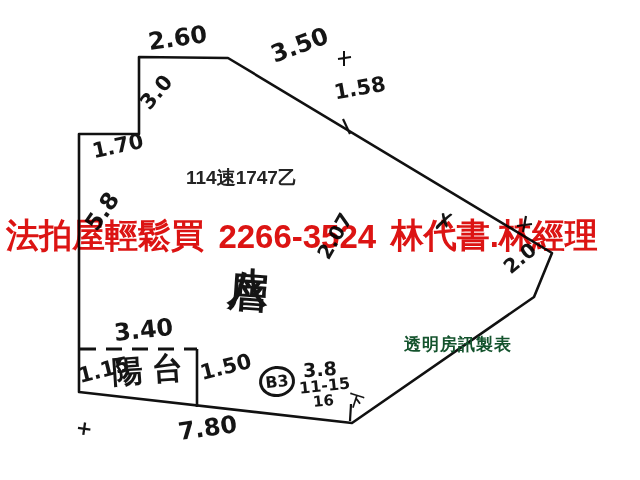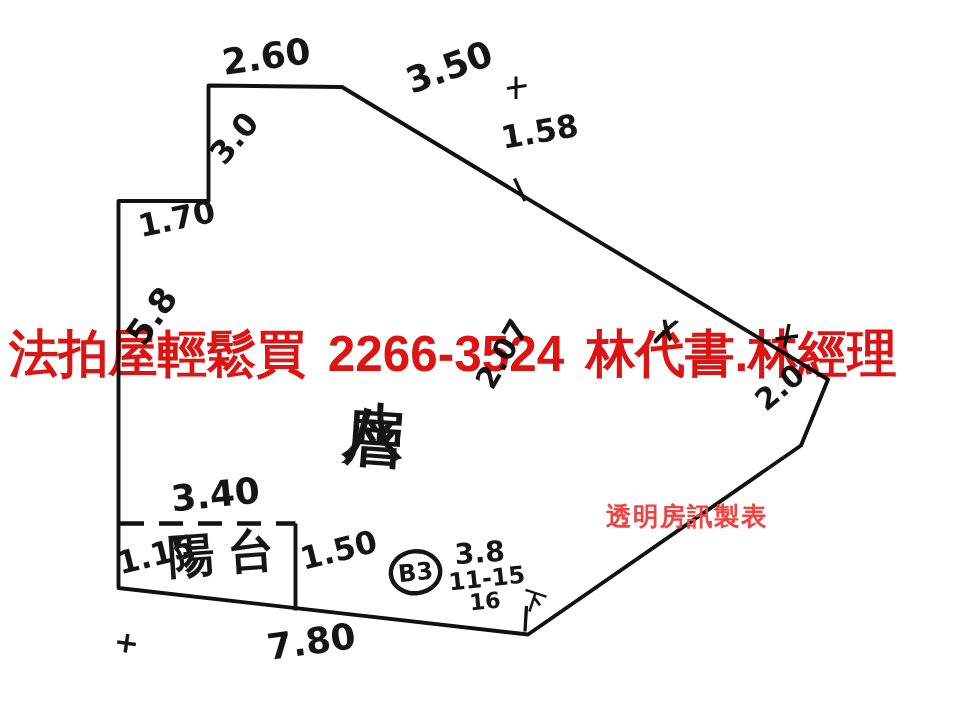--- a/index.html
+++ b/index.html
@@ -10,21 +10,21 @@
   svg{position:absolute;left:0;top:0;}
   .hw{ 
     position:absolute;color:#151515;font-weight:bold;
     font-family:"DejaVu Sans",sans-serif;line-height:1;white-space:nowrap;
   }
   .printed{
     position:absolute;color:#242424;font-weight:bold;
     font-family:"Liberation Sans",sans-serif;line-height:1;white-space:nowrap;
   }
   .watermark{
-    position:absolute;color:#ef4444;font-weight:bold;
+    position:absolute;color:#14532d;font-weight:bold;
     font-family:Liberation Sans, sans-serif;line-height:1;letter-spacing:1px;
   }
   #ad-banner{
     position:absolute;left:6px;top:214px;width:634px;height:44px;
     display:flex;align-items:center;gap:15px;
     font-size:34px;font-weight:bold;white-space:nowrap;
     font-family:"Liberation Sans",sans-serif;
     mix-blend-mode:multiply;transform:scaleX(.97);transform-origin:left center;
   }
   #floor-label{
@@ -48,20 +48,21 @@
   <svg width="640" height="480" viewBox="0 0 640 480">
     <path d="M139,57 L228,58 L552,253 L534,297 L352,423 L79,392 L79,134 L139,134 Z" fill="none" stroke="#111111" stroke-width="2.6" stroke-linejoin="round"></path>
     <path d="M80,349 L197,349" fill="none" stroke="#111111" stroke-width="3" stroke-dasharray="16,10"></path>
     <path d="M197,349 L197,407" fill="none" stroke="#111111" stroke-width="2.6"></path>
     <path d="M343,119 L350,134" fill="none" stroke="#111111" stroke-width="2.2"></path>
     <path d="M517,226 L532,224 M526,216 L523,232" fill="none" stroke="#111111" stroke-width="2.2"></path>
     <path d="M351,404 L350,421" fill="none" stroke="#111111" stroke-width="2.2"></path>
     <path d="M344,51 L344,66 M338,59 L351,57" fill="none" stroke="#111111" stroke-width="2"></path>
   </svg>
 
+  <div class="printed" style="left:186px;top:168px;font-size:19px;">114速1747乙</div>
   <div class="watermark" style="left:404px;top:336px;font-size:17px;">透明房訊製表</div>
 
   <div class="hw" style="left:148px;top:26px;font-size:24px;transform:rotate(-8deg);">2.60</div>
   <div class="hw" style="left:270px;top:33px;font-size:24px;transform:rotate(-20deg);">3.50</div>
   <div class="hw" style="left:334px;top:78px;font-size:21px;transform:rotate(-10deg);">1.58</div>
   <div class="hw" style="left:138px;top:82px;font-size:21px;transform:rotate(-50deg);">3.0</div>
   <div class="hw" style="left:92px;top:136px;font-size:21px;transform:rotate(-12deg);">1.70</div>
   <div class="hw" style="left:82px;top:200px;font-size:23px;transform:rotate(-55deg);">5.8</div>
   <div class="hw" style="left:310px;top:226px;font-size:20px;transform:rotate(-60deg);">2.07</div>
   <div class="hw" style="left:434px;top:210px;font-size:24px;transform:rotate(10deg);">✗</div>

